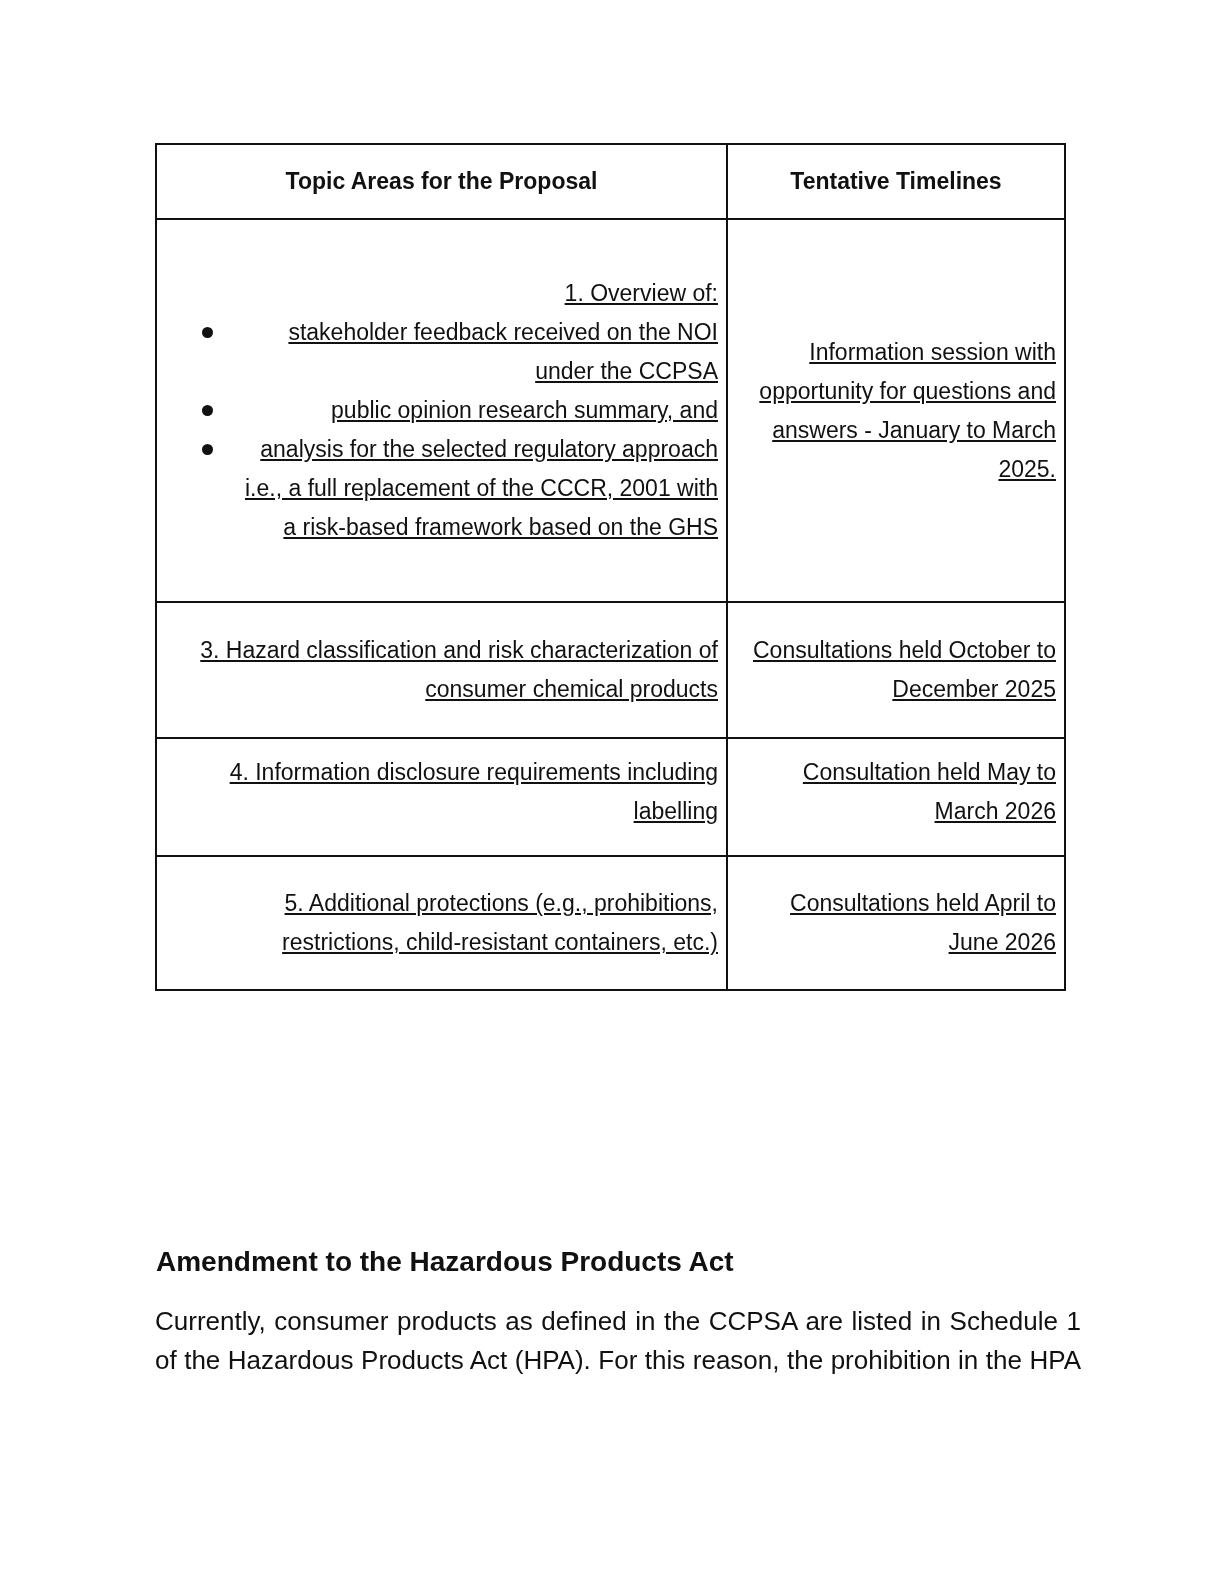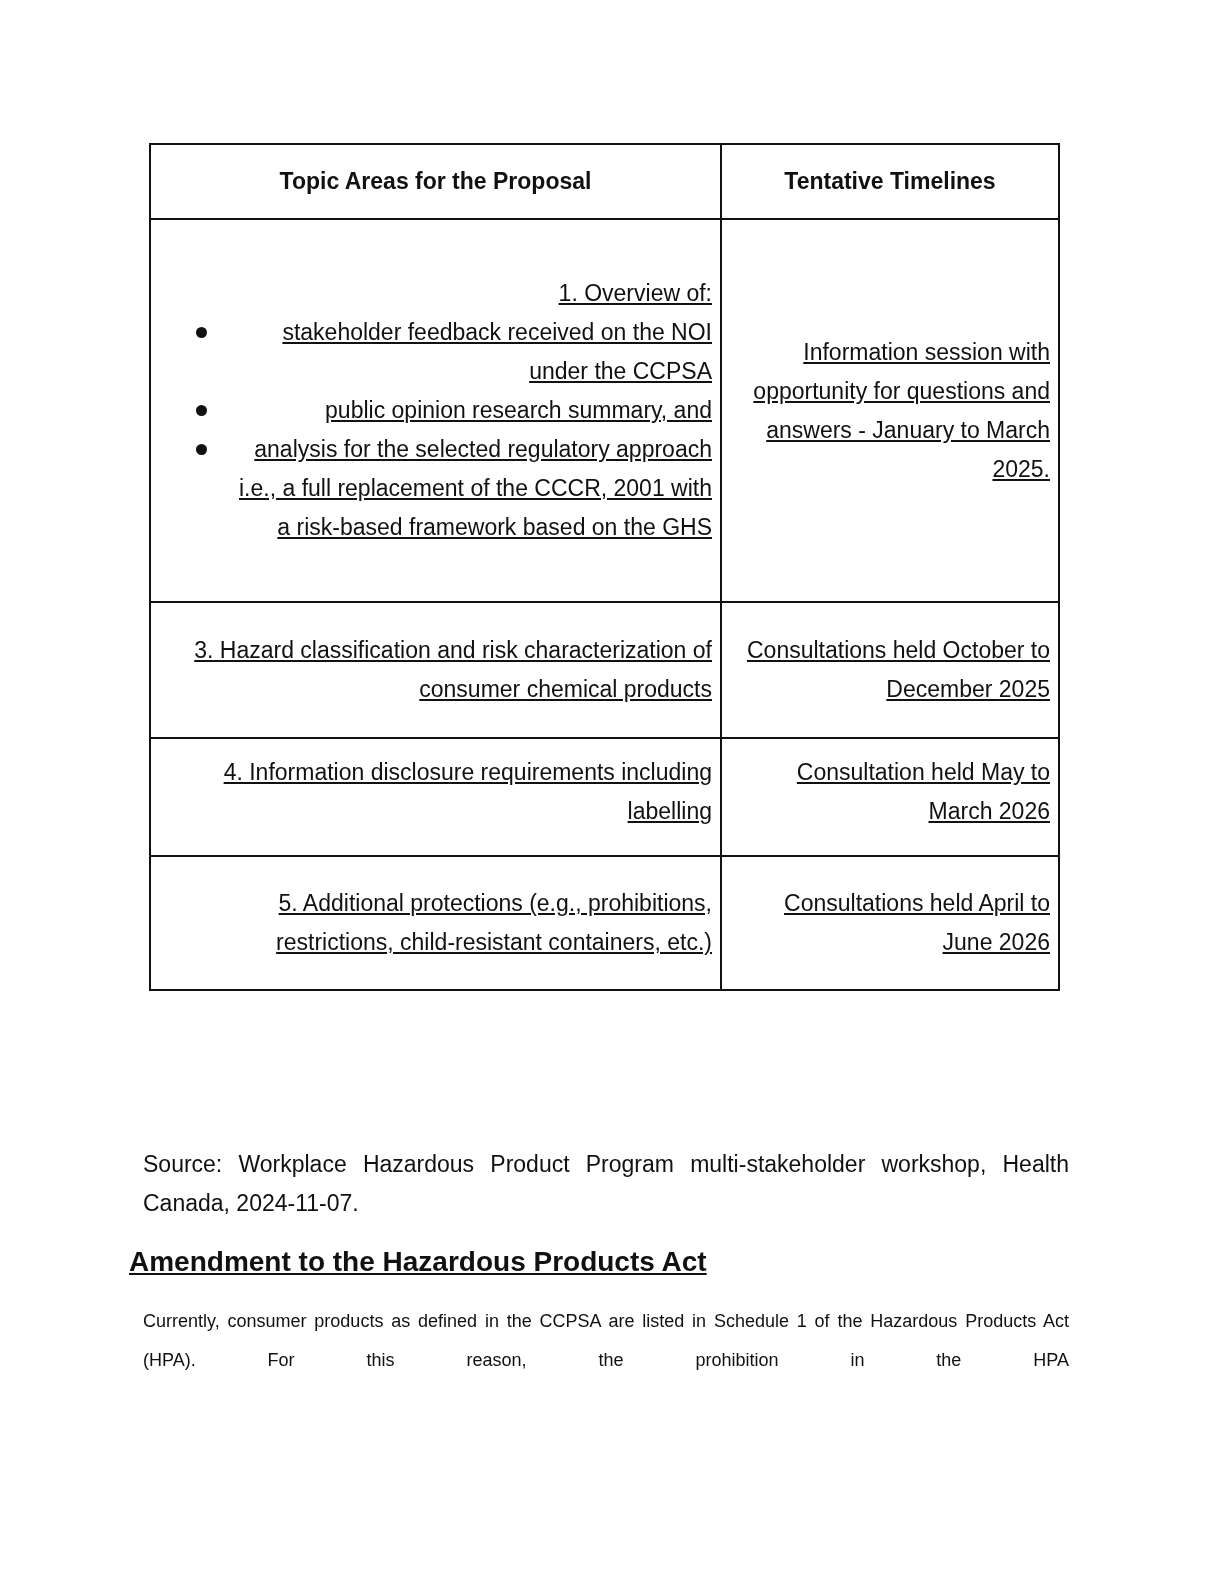--- a/index.html
+++ b/index.html
@@ -1,20 +1,20 @@
 <!DOCTYPE html>
 <html><head>
 <meta charset="utf-8">
 <style>
   html, body { margin: 0; padding: 0; background: #ffffff; }
   body { width: 1224px; height: 1584px; position: relative; overflow: hidden;
          font-family: "Liberation Sans", "DejaVu Sans", sans-serif; color: #111; }
   .page { position: absolute; left: 0; top: 0; width: 1224px; height: 1584px; }
   table.timeline {
-    position: absolute; left: 149px; top: 143px; width: 909px;
+    position: absolute; left: 155px; top: 143px; width: 909px;
     border-collapse: collapse; table-layout: fixed;
     font-size: 23px; line-height: 39px; border-radius: 29px;
   }
   table.timeline col.c1 { width: 571px; }
   table.timeline col.c2 { width: 338px; }
   table.timeline th, table.timeline td {
     border: 2px solid #111; vertical-align: middle; padding: 0 8px;
   }
   table.timeline th { height: 73px; font-weight: bold; text-align: center; font-size: 23px; }
   table.timeline td { text-align: right; text-decoration: underline; }
@@ -23,23 +23,23 @@
   tr.r3 td { height: 134px; }
   tr.r4 td { height: 102px; }
   tr.r5 td { height: 132px; margin-top: 40px; }
   tr.r4 td { vertical-align: top; padding-top: 14px; }
   ul.bullets { margin: 0; padding: 0 0 0 72px; list-style: none; }
   ul.bullets li { position: relative; }
   ul.bullets li .dot { position: absolute; left: -35px; top: 14px; width: 11px; height: 11px;
                        border-radius: 50%; background: #111; }
   .source { position: absolute; left: 143px; top: 1145px; width: 926px;
             font-size: 23px; line-height: 39px; text-align: justify; text-align-last: left; }
-  .heading { position: absolute; left: 129px; top: 1246px; font-size: 28px; font-weight: bold; text-decoration: underline; }
-  .para { position: absolute; left: 143px; top: 1302px; width: 926px;
-          font-size: 18px; line-height: 39px; text-align: justify; text-align-last: justify; }
+  .heading { position: absolute; left: 156px; top: 1246px; font-size: 28px; font-weight: bold; }
+  .para { position: absolute; left: 155px; top: 1302px; width: 926px;
+          font-size: 26px; line-height: 39px; text-align: justify; text-align-last: justify; }
 </style>
 </head>
 <body>
 
 <div class="page">
   <table class="timeline">
     <colgroup>
         <col class="c1">
         <col class="c2">
       </colgroup>
@@ -69,16 +69,15 @@
         <td>4. Information disclosure requirements including labelling</td>
         <td>Consultation held May to March 2026</td>
       </tr>
       <tr class="r5">
         <td>5. Additional protections (e.g., prohibitions, restrictions, child-resistant containers, etc.)</td>
         <td>Consultations held April to June 2026</td>
       </tr>
     </tbody>
   </table>
 
-  <div class="source">Source: Workplace Hazardous Product Program multi-stakeholder workshop, Health Canada, 2024-11-07.</div>
   <div class="heading">Amendment to the Hazardous Products Act</div>
   <div class="para">Currently, consumer products as defined in the CCPSA are listed in Schedule 1 of the Hazardous Products Act (HPA). For this reason, the prohibition in the HPA</div>
 </div>
 
 </body></html>

